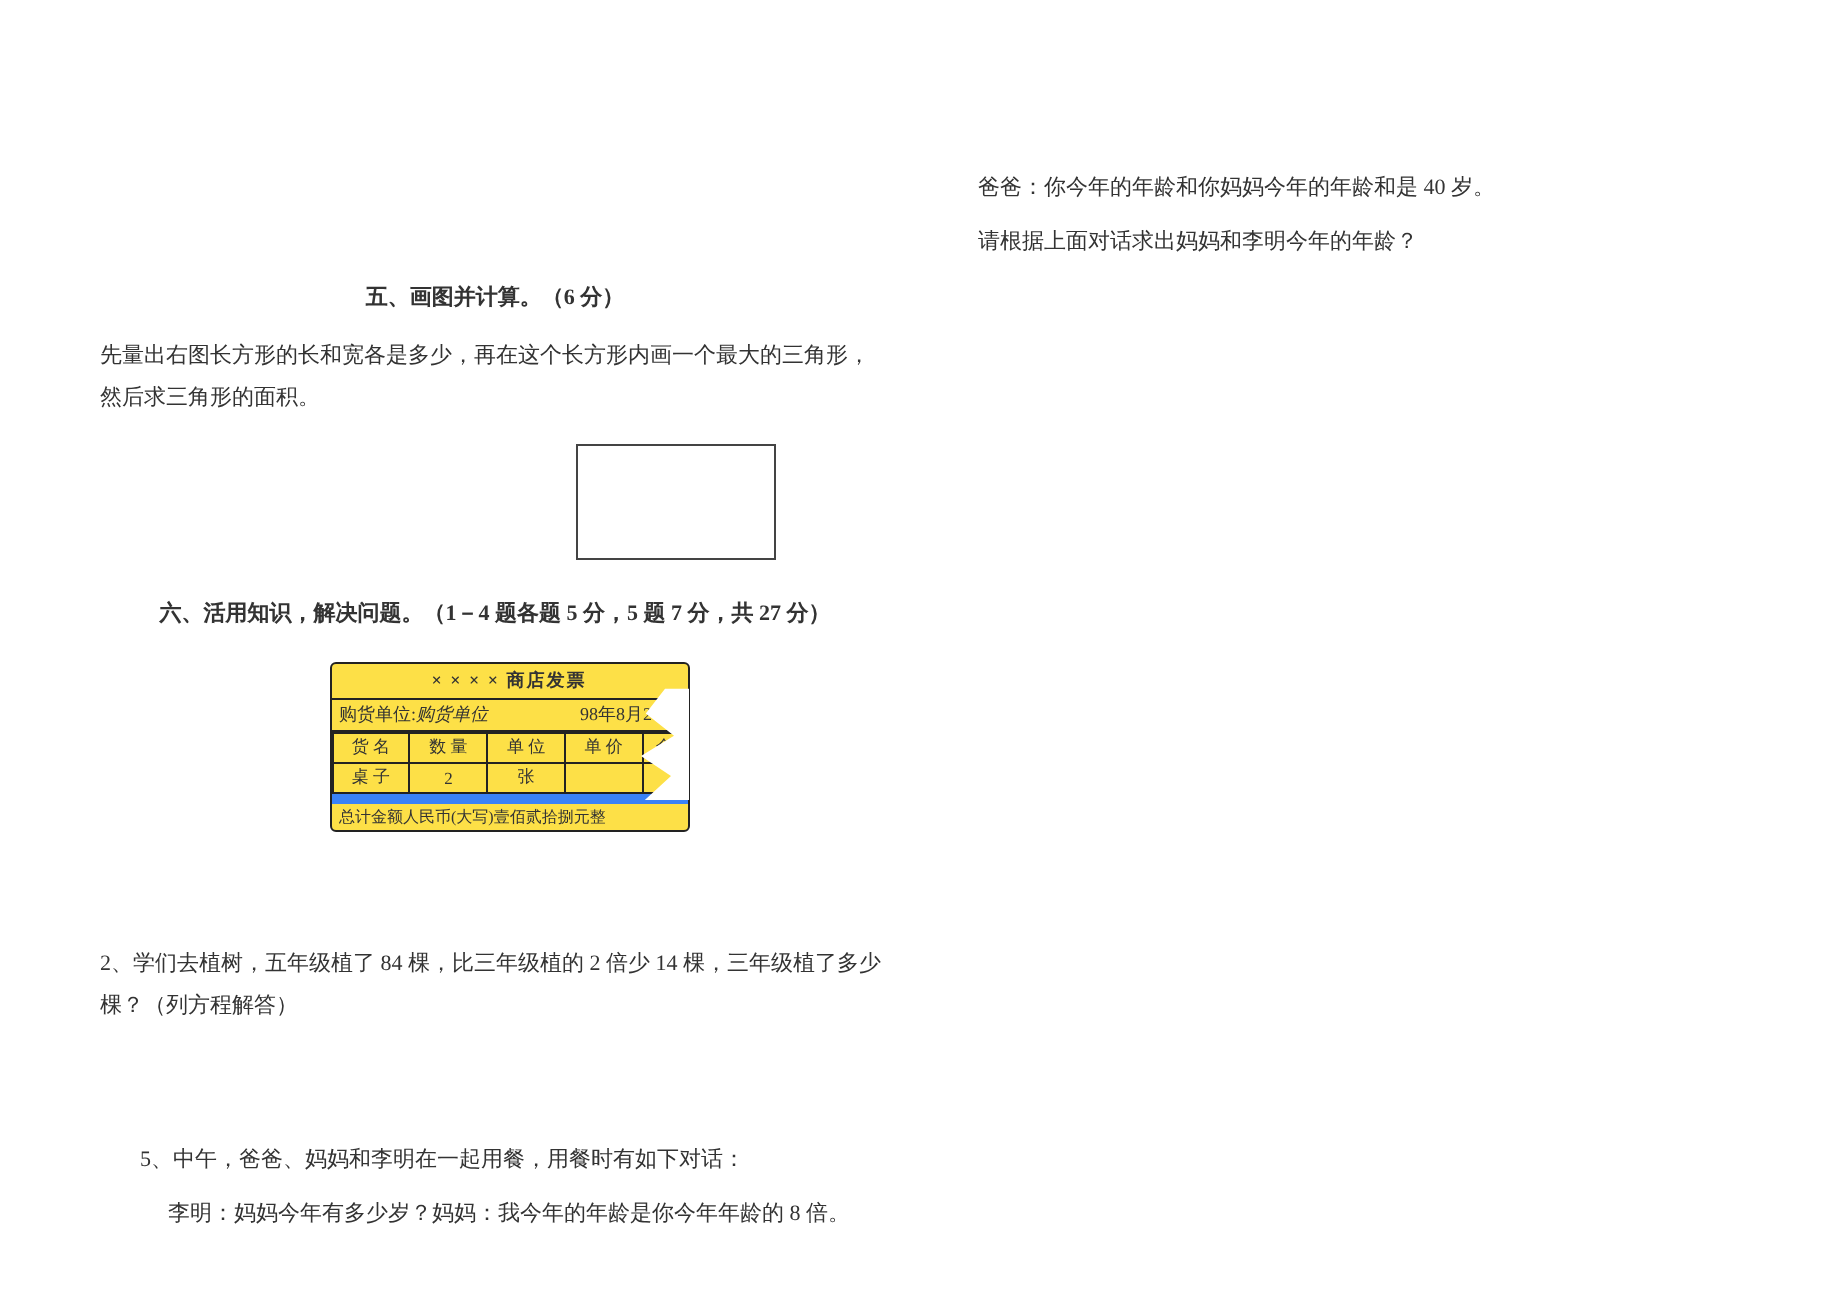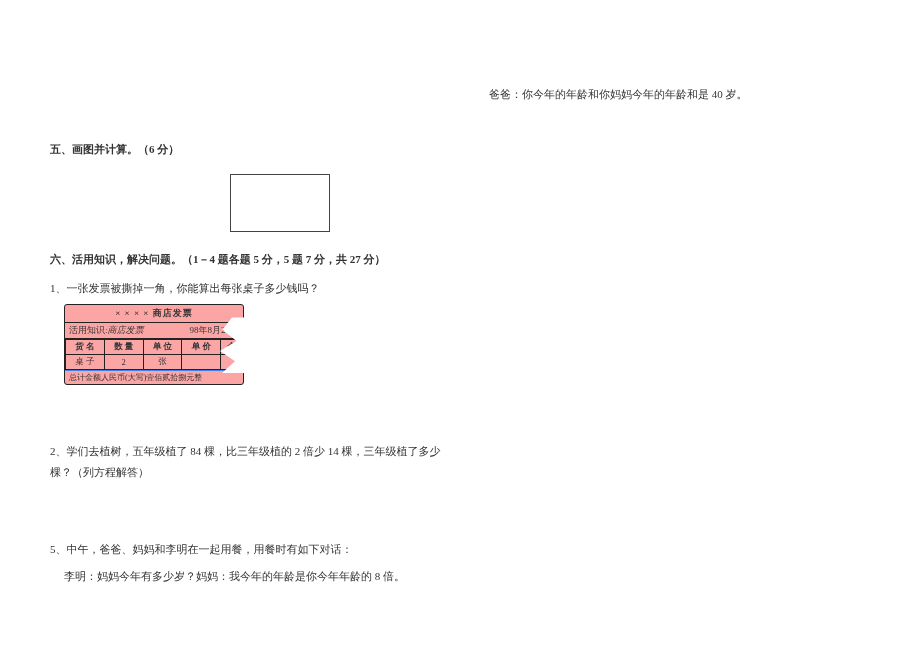--- a/index.html
+++ b/index.html
@@ -13,21 +13,21 @@
       position: relative;
       padding: 60px 50px 20px 50px;
       display: flex;
       gap: 30px;
     }
     .col {
       flex: 1;
       display: flex;
       flex-direction: column;
     }
-    .left-col { padding-top: 80px; }
+    .left-col { padding-top: 80px; align-items: center; }
     .right-col { padding-top: 10px; }
     .section-title {
       font-weight: bold;
       margin-bottom: 8px;
       line-height: 1.8;
     }
     .body-text {
       line-height: 1.9;
       margin-bottom: 6px;
     }
@@ -39,21 +39,21 @@
       margin: 6px 0 18px 180px;
     }
     .q-block { margin-bottom: 50px; }
     .invoice-wrap {
       margin: 6px 0 6px 14px;
       width: 180px;
       border: 1.2px solid #222;
       border-radius: 3px;
       position: relative;
       font-size: 9px;
-      background: #fca5a5;
+      background: #fde047;
     }
     .inv-title {
       text-align: center;
       padding: 2px 0;
       border-bottom: 1px solid #222;
       font-weight: bold;
       letter-spacing: 1px;
     }
     .inv-head {
       display: flex;
@@ -65,55 +65,55 @@
       width: 100%;
       border-collapse: collapse;
     }
     .inv-table td, .inv-table th {
       border: 0.7px solid #222;
       text-align: center;
       padding: 1px 2px;
       font-weight: normal;
       font-size: 8.5px;
     }
-    .inv-table th { font-weight: bold; }
+    .inv-table th { font-weight: normal; }
     .inv-foot {
       padding: 1px 4px;
-      border-top: 1px solid #3b82f6;
+      border-top: 5px solid #3b82f6;
       font-size: 8px;
     }
     .torn {
       position: absolute;
       right: -1px;
       top: 12px;
       width: 30px;
       height: 56px;
       background: #fff;
       clip-path: polygon(60% 0%, 100% 0%, 100% 100%, 25% 100%, 70% 78%, 20% 60%, 75% 42%, 28% 22%);
     }
     .spacer-sm { height: 14px; }
   </style>
 </head>
 <body>
 
 <div class="col left-col">
 
   <div class="section-title">五、画图并计算。（6 分）</div>
+  <div class="body-text">先量出右图长方形的长和宽各是多少，再在这个长方形内画一个最大的三角形，然后求三角形的面积。</div>
   <div class="rect-box"></div>
 
   <div class="section-title">六、活用知识，解决问题。（1－4 题各题 5 分，5 题 7 分，共 27 分）</div>
 
   <div class="q-block">
-    <div class="body-text">1、一张发票被撕掉一角，你能算出每张桌子多少钱吗？</div>
 
     <div class="invoice-wrap">
       <div class="inv-title">× × × × 商店发票</div>
       <div class="inv-head">
         <span>
-          <span>活用知识:</span><i>商店发票</i>
+          <span>购货单位:</span><i>购货单位</i>
         </span>
         <span>98年8月26日</span>
       </div>
       <table class="inv-table">
         <tbody>
             <tr>
           <th>货 名</th>
           <th>数 量</th>
           <th>单 位</th>
           <th>单 价</th>
@@ -139,19 +139,20 @@
 
   <div>
     <div class="body-text">5、中午，爸爸、妈妈和李明在一起用餐，用餐时有如下对话：</div>
     <div class="body-text indent">李明：妈妈今年有多少岁？妈妈：我今年的年龄是你今年年龄的 8 倍。</div>
   </div>
 </div>
 
 <div class="col right-col">
   <div class="spacer-sm"></div>
   <div class="body-text indent">爸爸：你今年的年龄和你妈妈今年的年龄和是 40 岁。</div>
+  <div class="body-text indent">请根据上面对话求出妈妈和李明今年的年龄？</div>
 
   <div style="height:110px"></div>
 
 
   <div style="height:70px"></div>
 
 </div>
 
 </body></html>

